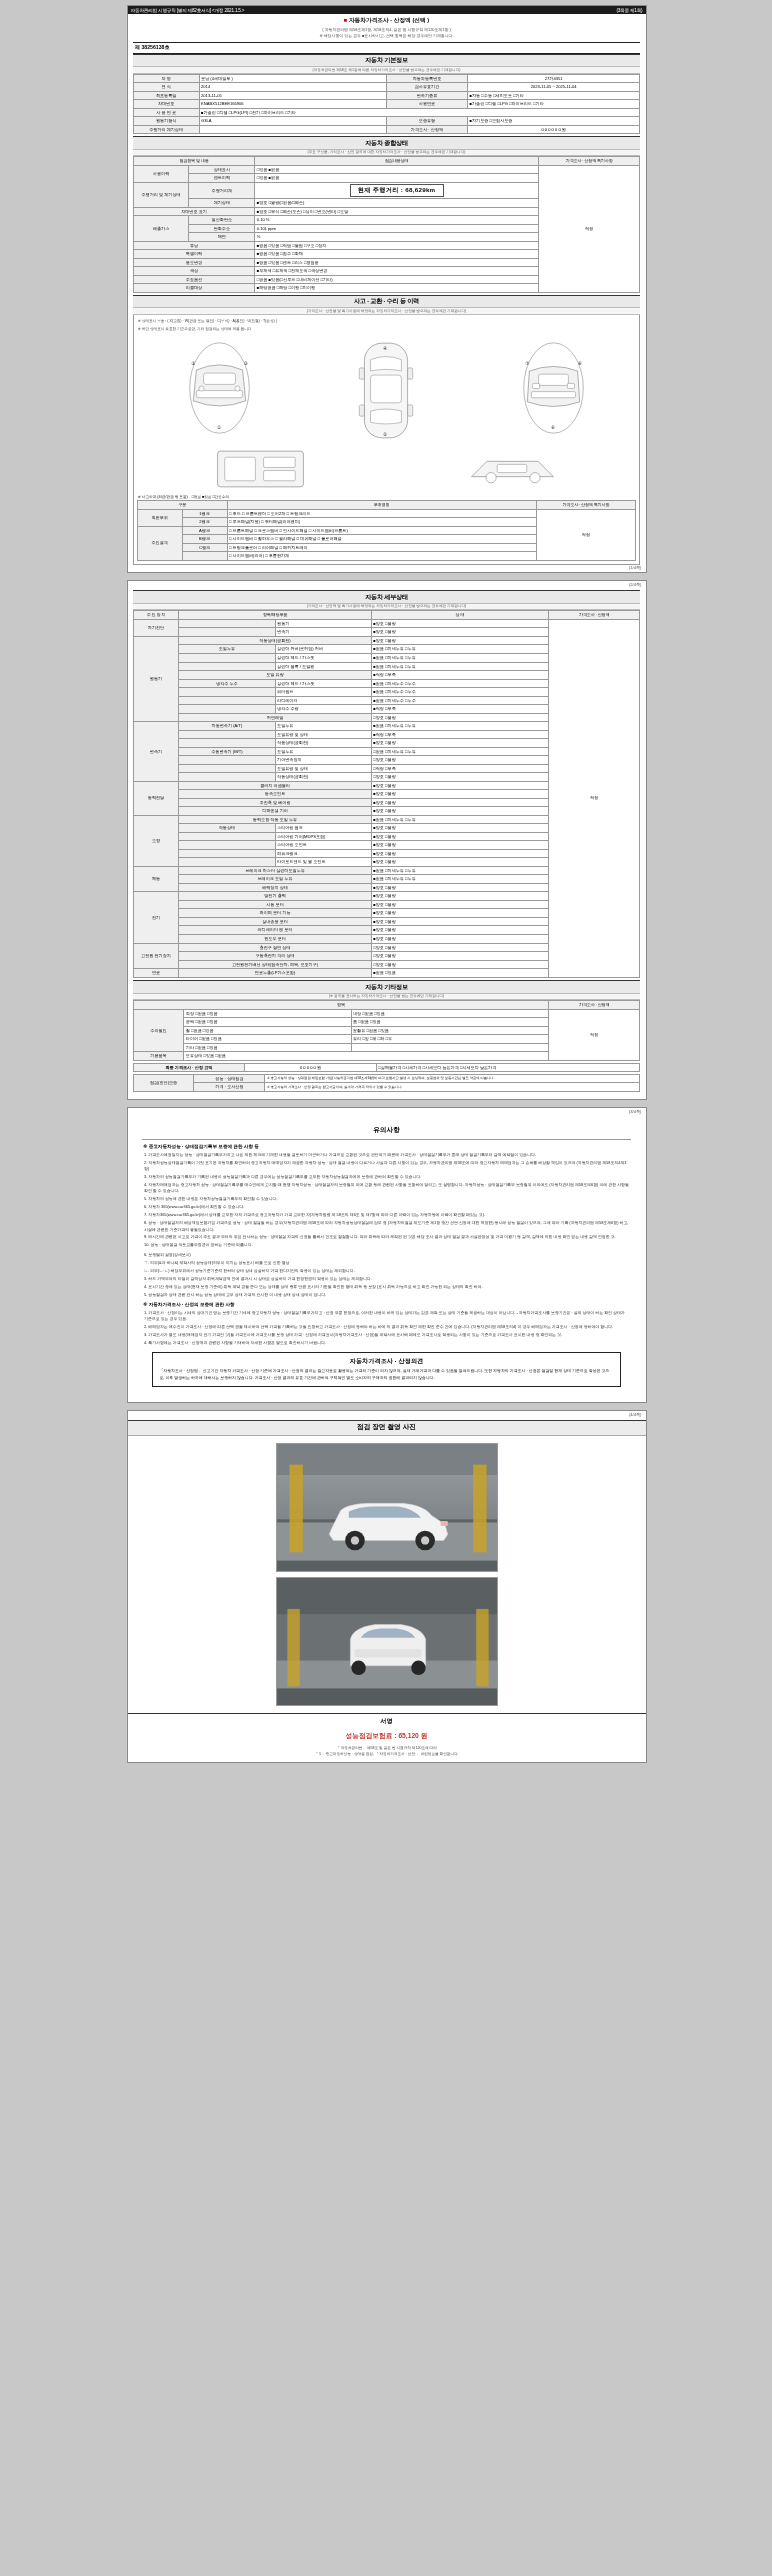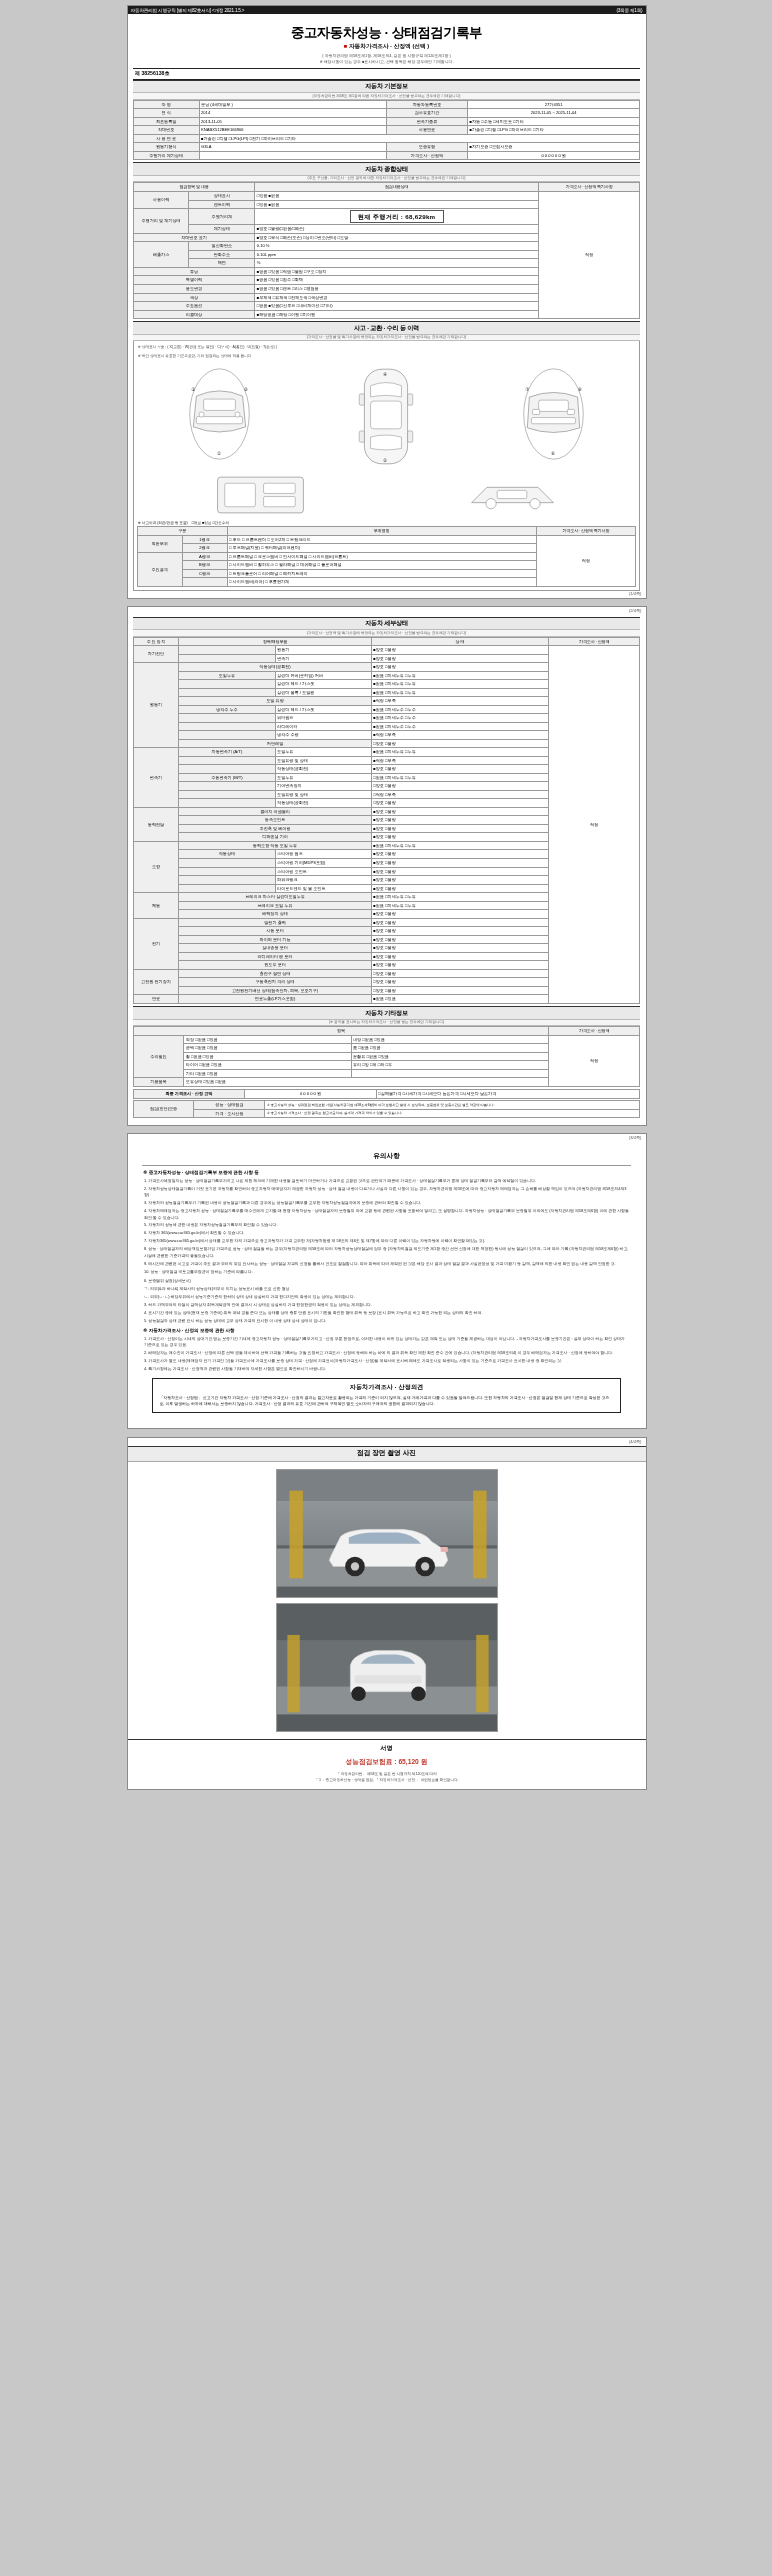--- a/index.html
+++ b/index.html
@@ -203,21 +203,20 @@
 <body>
 
 <div class="page-wrap">
 
   <div class="sheet">
     <div class="topbar">
       <span>자동차관리법 시행규칙 [별지 제82호서식] &lt;개정 2021.1.5.&gt;</span>
       <span>(3쪽중 제1쪽)</span>
     </div>
     <div class="sheet-inner">
-      <div class="doc-title">중고자동차성능 · 상태점검기록부</div>
       <div class="doc-sub">
         <span class="sq">■</span>
         <span>자동차가격조사 · 산정액 (선택 )</span>
       </div>
       <div class="doc-note">
         <div>( 자동차관리법 제58조제1항, 제58조의4, 같은 법 시행규칙 제120조제1항 )</div>
         <div>※ 해당사항이 있는 경우 ■표시하시고, 선택 항목은 해당 경우에만 기재합니다.</div>
       </div>
       <div class="doc-serial">제 38256138호</div>
 

